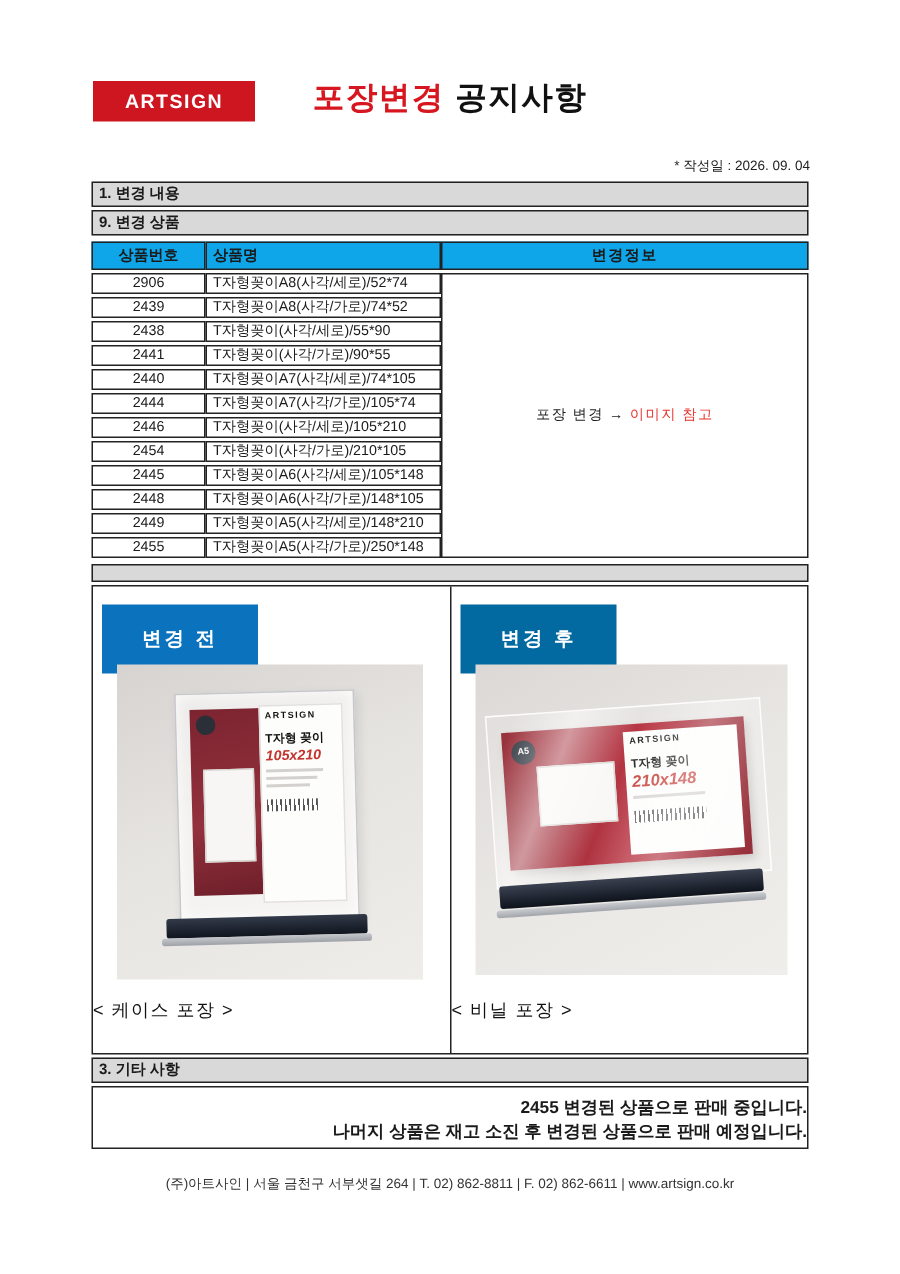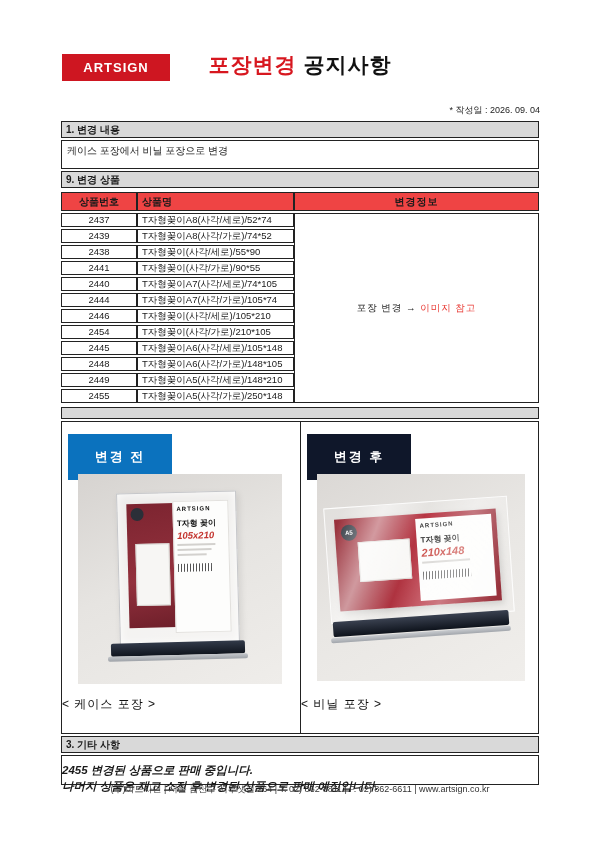--- a/index.html
+++ b/index.html
@@ -22,37 +22,37 @@
   .bar { height: 17px; background: #d9d9d9; border: 1px solid #222;
     font-size: 10px; font-weight: bold; line-height: 15px; padding-left: 4px; }
   .bar + * , .stack-gap { margin-top: 2px; }
   .box1 { height: 29px; border: 1px solid #222; font-size: 10px; padding: 3px 5px; }
 
   
   table.products { width: 478px; border-collapse: separate; border-spacing: 0 2px;
     table-layout: fixed; }
   table.products td, table.products th { border: 1px solid #222; font-size: 9.5px;
     height: 12px; line-height: 12px; overflow: hidden; white-space: nowrap; }
-  table.products th { height: 17px; line-height: 17px; font-weight: bold; font-size: 10px; background: #ef4444; }
+  table.products th { height: 17px; line-height: 17px; font-weight: bold; font-size: 10px; background: #0ea5e9; }
   .c1 { width: 76px; text-align: center; }
   .c2 { width: 157px; text-align: left; padding-left: 4px; }
-  .c3 { width: 245px; text-align: center; font-size: 10px; letter-spacing: 1px; }
+  .c3 { width: 245px; text-align: center; font-size: 10px; letter-spacing: 1px; font-family: Liberation Serif, serif; }
   .c3 .red { color: #e8342e; }
 
   .graybar-empty { height: 12px; background: #d9d9d9; border: 1px solid #222; margin-top: 2px; }
 
   
   .compare { margin-top: 2px; height: 313px; border: 1px solid #222; display: flex; }
   .col { width: 50%; position: relative; }
   .col.right { border-left: 1px solid #222; }
   .badge { position: absolute; left: 6px; top: 12px; width: 104px; height: 46px;
     color: #fff; font-size: 13px; font-weight: bold; letter-spacing: 2px;
     display: flex; align-items: center; justify-content: center; }
   .badge.before { background: #0b72be; }
-  .badge.after { background: #0f172a; }
+  .badge.after { background: #0369a1; }
   .caption { position: absolute; left: 0; right: 0; top: 274px; text-align: left;
     font-size: 12px; letter-spacing: 1px; color: #111; }
 
   
   .photo { position: absolute; top: 52px; }
   .photo-case { left: 16px; width: 204px; height: 210px;
     background: linear-gradient(155deg, #d6d3d0 0%, #e6e4e1 45%, #efedea 100%); }
   .case-box { position: absolute; left: 40px; top: 18px; width: 120px; height: 152px;
     background: rgba(255,255,255,0.5); border: 1px solid #c6c7ca;
     box-shadow: 2px 3px 7px rgba(0,0,0,0.10), inset 0 0 10px rgba(255,255,255,0.9);
@@ -95,57 +95,56 @@
   .vinyl-wrap { position: absolute; left: 10px; top: 28px; width: 184px; height: 116px;
     transform: rotate(-4deg); border: 1px solid rgba(255,255,255,0.85);
     background: linear-gradient(115deg, rgba(255,255,255,0.10) 8%, rgba(255,255,255,0.55) 26%,
       rgba(255,255,255,0.08) 45%, rgba(255,255,255,0.40) 66%, rgba(255,255,255,0.10) 90%); }
   .vinyl-base { position: absolute; left: 16px; top: 142px; width: 176px; height: 15px;
     background: linear-gradient(#3a4150, #0e131c); border-radius: 2px; transform: rotate(-4deg); }
   .vinyl-plate { position: absolute; left: 14px; top: 158px; width: 180px; height: 5px;
     background: linear-gradient(#c9ccd0, #a2a6ac); border-radius: 2px; transform: rotate(-4deg); }
 
   
-  .box3 { margin-top: 2px; height: 30px; border: 1px solid #222; text-align: left;
-    font-size: 11.5px; font-weight: bold; padding-top: 6px; line-height: 16px; font-style: italic; }
+  .box3 { margin-top: 2px; height: 42px; border: 1px solid #222; text-align: right;
+    font-size: 11.5px; font-weight: bold; padding-top: 6px; line-height: 16px; }
 
   .footer { position: absolute; left: 0; right: 0; top: 783px; text-align: center;
     font-size: 9px; color: #333; }
 </style>
 </head>
 <body>
 
 <div class="page">
 
   <div class="logo">ARTSIGN</div>
 
   <div class="title">
     <span class="t-red">포장변경</span><span class="t-black">공지사항</span>
   </div>
 
   <div class="date">* 작성일 : 2026. 09. 04</div>
 
   <div class="content">
 
     <div class="bar">1. 변경 내용</div>
-    <div class="box1">케이스 포장에서 비닐 포장으로 변경</div>
 
     <div class="bar stack-gap">9. 변경 상품</div>
 
     <table class="products">
       <thead>
         <tr>
           <th class="c1">상품번호</th>
           <th class="c2">상품명</th>
           <th class="c3">변경정보</th>
         </tr>
       </thead>
       <tbody>
           <tr>
-            <td class="c1">2437</td>
+            <td class="c1">2906</td>
             <td class="c2">T자형꽂이A8(사각/세로)/52*74</td>
             <td class="c3" rowspan="12"><span>포장 변경 → </span><span class="red">이미지 참고</span></td>
           </tr>
           <tr>
             <td class="c1">2439</td>
             <td class="c2">T자형꽂이A8(사각/가로)/74*52</td>
           </tr>
           <tr>
             <td class="c1">2438</td>
             <td class="c2">T자형꽂이(사각/세로)/55*90</td>

